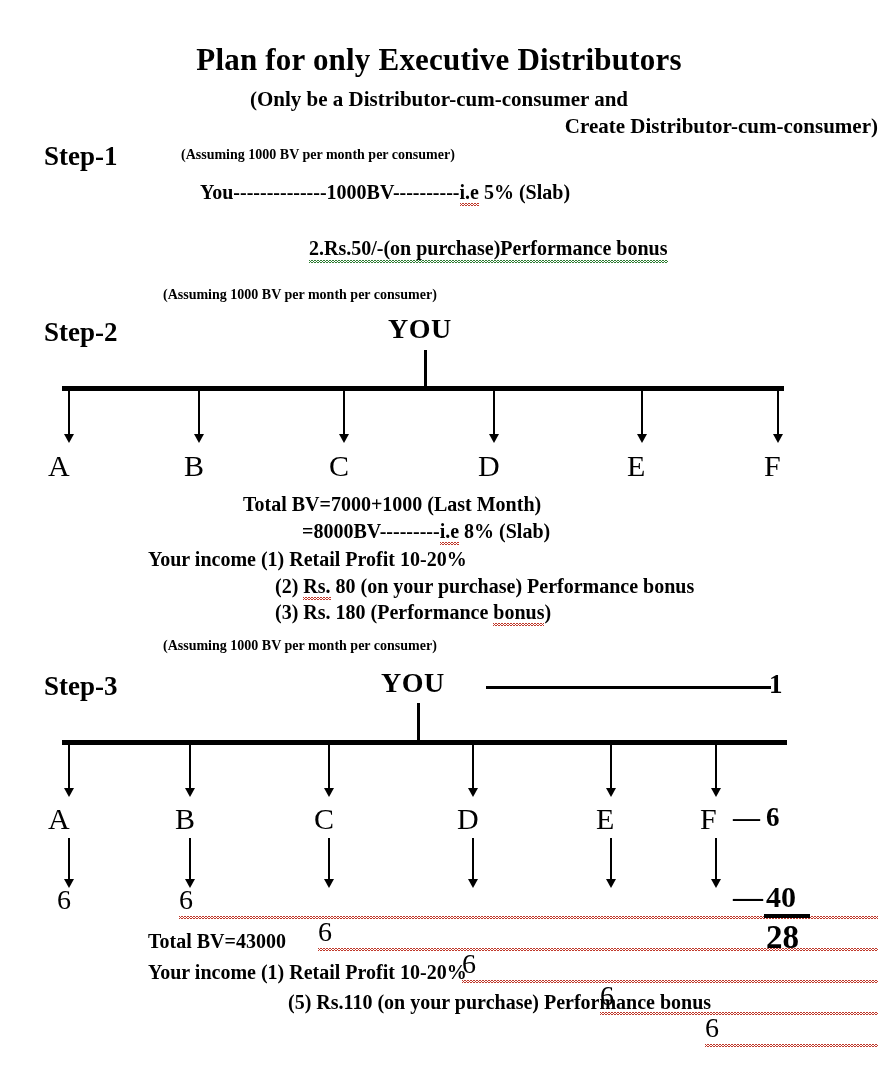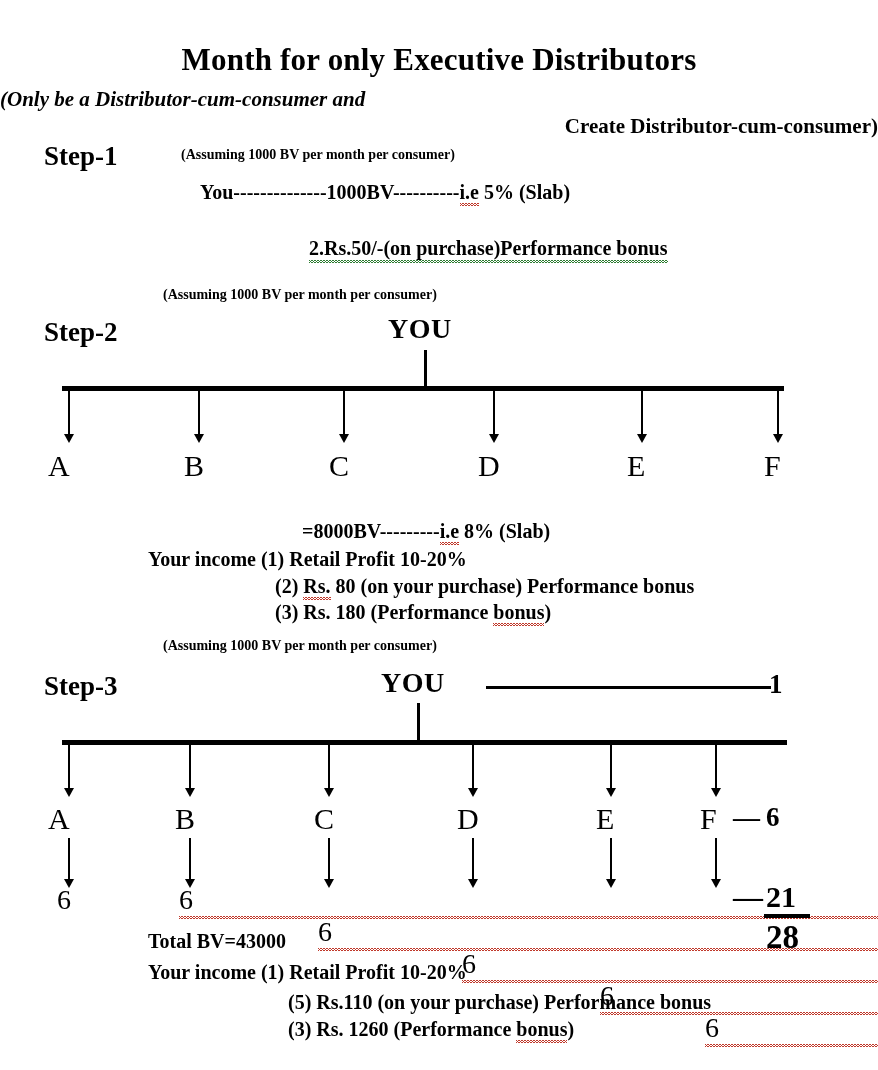--- a/index.html
+++ b/index.html
@@ -137,23 +137,23 @@
     position: absolute;
     background: #000;
     height: 4px;
   }
 </style>
 </head>
 <body>
 
 <div id="page">
 
-  <div class="abs title" style="left:0; top:42px; width:878px; text-align:center;">Month for only Executive Distributors</div>
-
-  <div class="abs subtitle" style="left:0; top:87px; width:878px; font-style:italic;">(Only be a Distributor-cum-consumer and</div>
+  <div class="abs title" style="left:0; top:42px; width:878px; text-align:center;">Plan for only Executive Distributors</div>
+
+  <div class="abs subtitle" style="left:0; top:87px; width:878px; text-align:center;">(Only be a Distributor-cum-consumer and</div>
   <div class="abs subtitle" style="left:0; top:114px; width:878px; text-align:right;">Create Distributor-cum-consumer)</div>
 
   <div class="abs steplabel" style="left:44px; top:141px;">Step-1</div>
 
   <div class="abs assume" style="left:181px; top:147px;">(Assuming 1000 BV per month per consumer)</div>
 
   <div class="abs body-line" style="left:200px; top:181px;">
     <span>You--------------1000BV----------</span><span class="sq-red">i.e</span><span> 5% (Slab)</span>
   </div>
 
@@ -197,20 +197,21 @@
       <div class="head" style="top:45px;"></div>
   </div>
 
   <div class="abs node-letter" style="left:48px; top:449px;">A</div>
   <div class="abs node-letter" style="left:184px; top:449px;">B</div>
   <div class="abs node-letter" style="left:329px; top:449px;">C</div>
   <div class="abs node-letter" style="left:478px; top:449px;">D</div>
   <div class="abs node-letter" style="left:627px; top:449px;">E</div>
   <div class="abs node-letter" style="left:764px; top:449px;">F</div>
 
+  <div class="abs body-line" style="left:243px; top:493px;">Total BV=7000+1000 (Last Month)</div>
 
   <div class="abs body-line" style="left:302px; top:520px;">
     <span>=8000BV---------</span><span class="sq-red">i.e</span><span> 8% (Slab)</span>
   </div>
 
   <div class="abs body-line" style="left:148px; top:548px;">Your income (1) Retail Profit 10-20%</div>
 
   <div class="abs body-line" style="left:275px; top:575px;">
     <span>(2) </span><span class="sq-red">Rs.</span><span> 80 (on your purchase) Performance bonus</span>
   </div>
@@ -294,27 +295,24 @@
   </div>
 
   <div class="abs node-num" style="left:57px; top:884px;">6</div>
   <div class="abs node-num sq-red" style="left:179px; top:884px;">6</div>
   <div class="abs node-num sq-red" style="left:318px; top:884px;">6</div>
   <div class="abs node-num sq-red" style="left:462px; top:884px;">6</div>
   <div class="abs node-num sq-red" style="left:600px; top:884px;">6</div>
   <div class="abs node-num sq-red" style="left:705px; top:884px;">6</div>
 
   <div class="abs tally-sum" style="left:733px; top:880px;">—</div>
-  <div class="abs tally-sum" style="left:766px; top:880px;">21</div>
+  <div class="abs tally-sum" style="left:766px; top:880px;">40</div>
   <div class="frac-bar" style="left:764px; top:914px; width:46px;"></div>
   <div class="abs tally-sum" style="left:766px; top:919px; font-size:33px;">28</div>
 
   <div class="abs body-line" style="left:148px; top:930px;">Total BV=43000</div>
 
   <div class="abs body-line" style="left:148px; top:961px;">Your income (1) Retail Profit 10-20%</div>
 
   <div class="abs body-line" style="left:288px; top:991px;">(5) Rs.110 (on your purchase) Performance bonus</div>
 
-  <div class="abs body-line" style="left:288px; top:1018px;">
-    <span>(3) Rs. 1260 (Performance </span><span class="sq-red">bonus</span><span>)</span>
-  </div>
 
 </div>
 
 </body></html>

